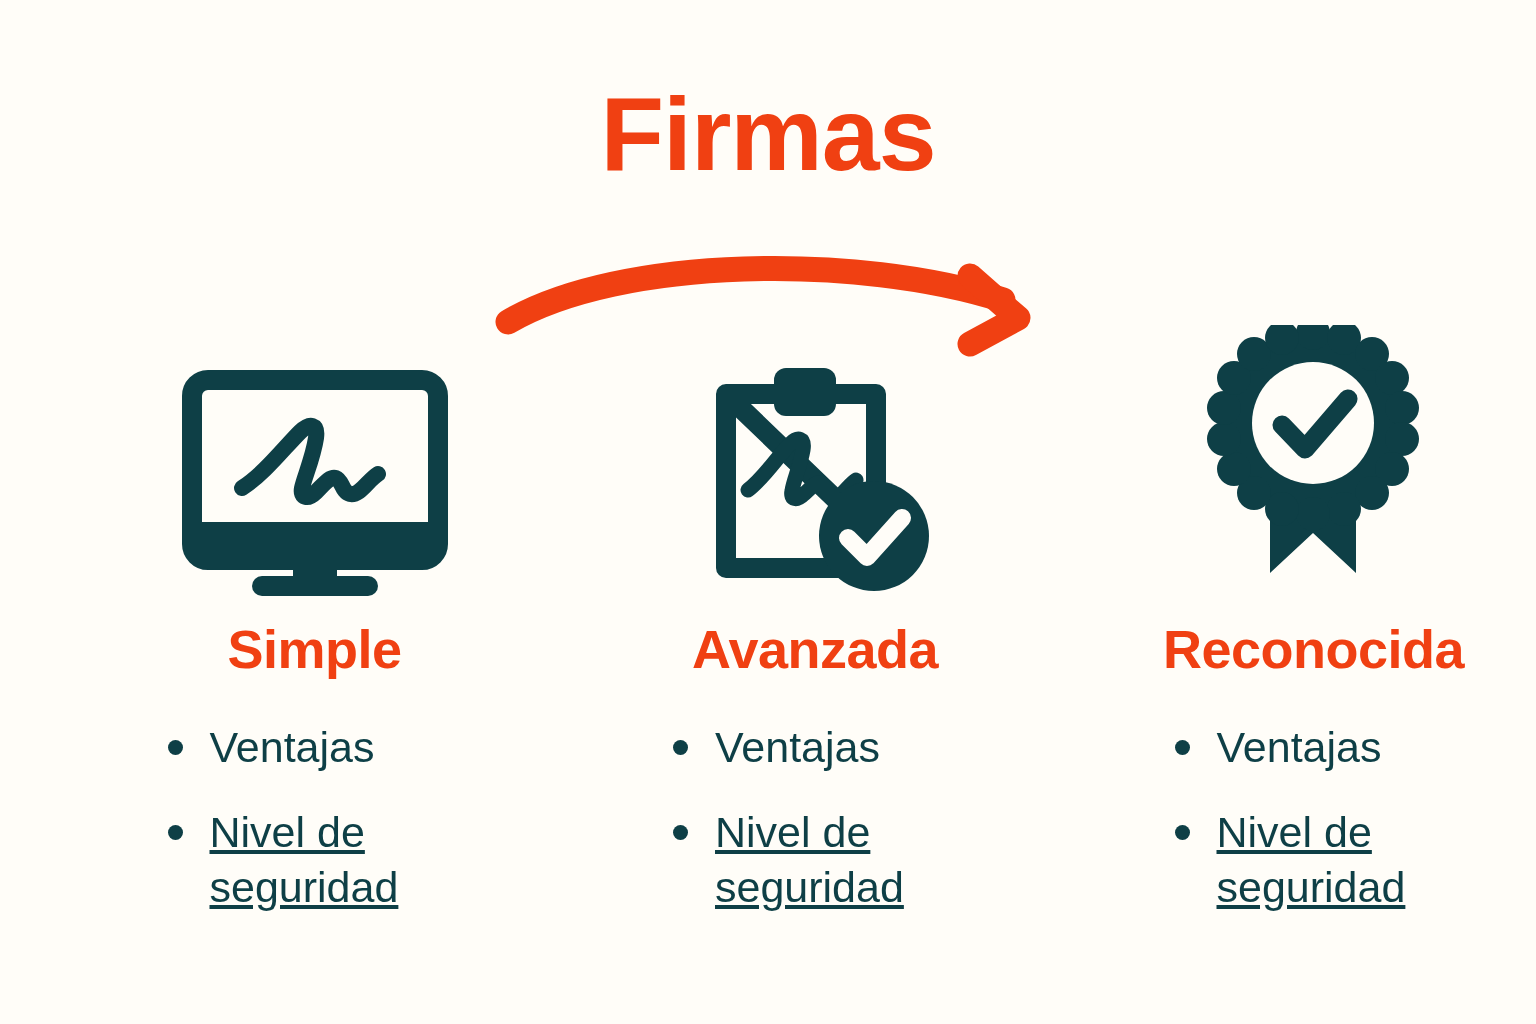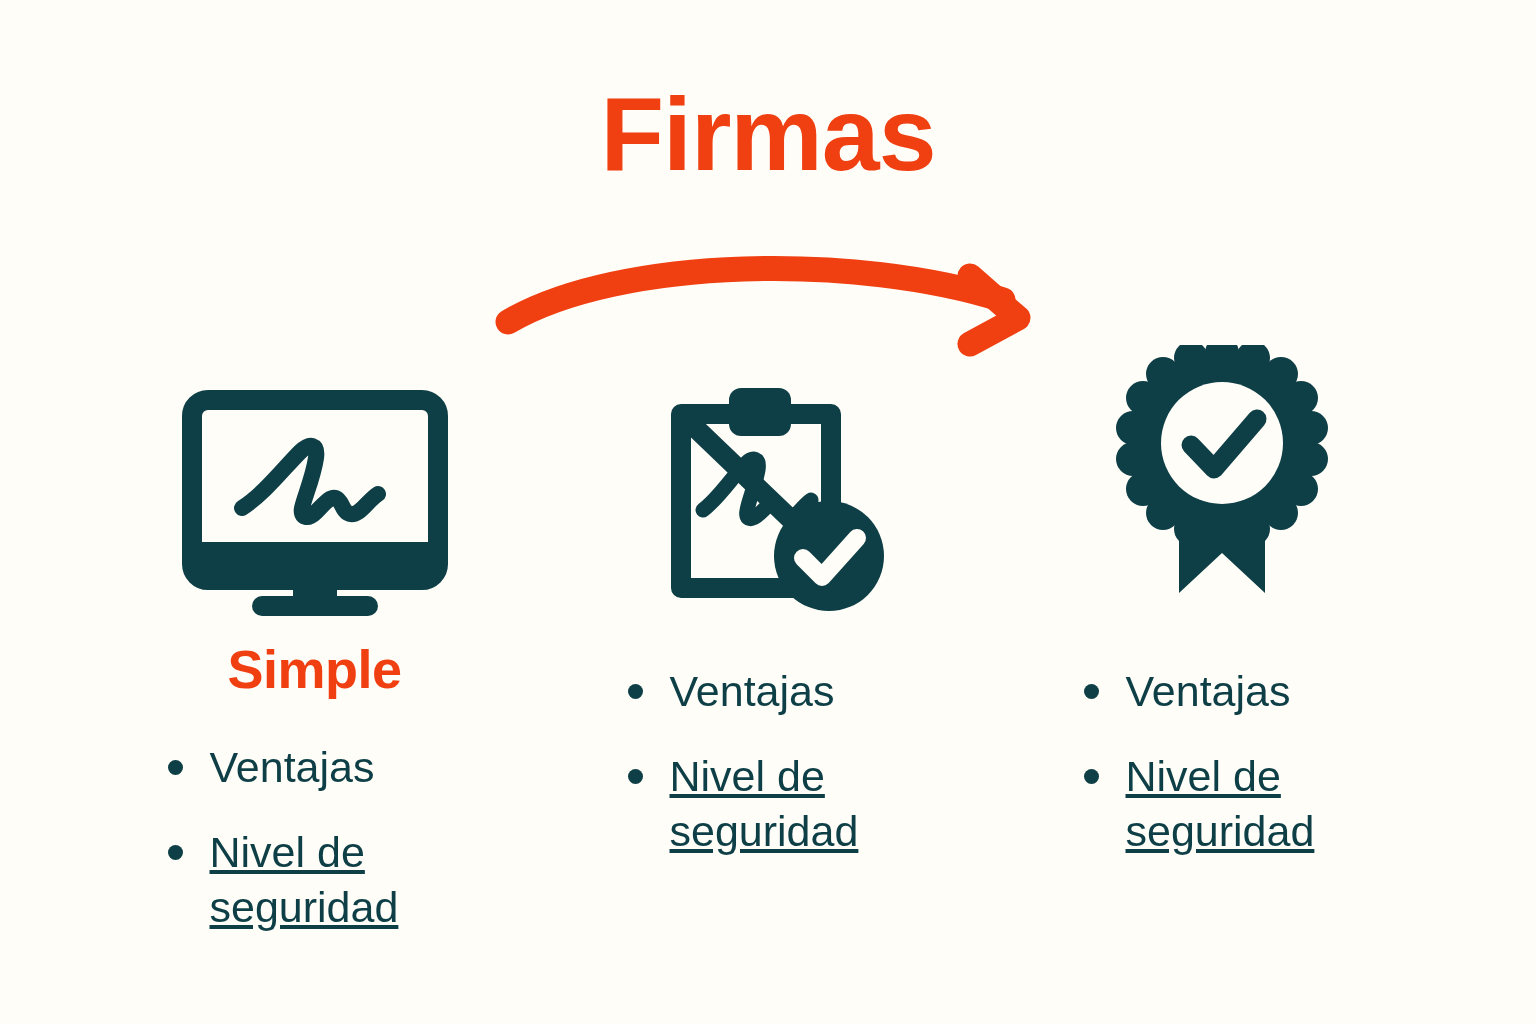--- a/index.html
+++ b/index.html
@@ -41,26 +41,26 @@
     top: 248px;
     left: 470;
     left: 470px;
     width: 600px;
     height: 110px;
   }
 
   
   .columns {
     position: absolute;
-    top: 360px;
+    top: 340px;
     left: 0;
     width: 1536px;
     height: 660px;
     display: flex;
-    justify-content: flex-start;
+    justify-content: space-between;
   }
   .column {
     position: relative;
     width: 445px;
     display: flex;
     flex-direction: column;
     align-items: center;
   }
   .col-1 { margin-left: 92px; }
   .col-2 { margin-left: 10px; }
@@ -172,20 +172,21 @@
 
           <path d="M 58 140 C 74 128, 88 106, 100 94 C 108 86, 115 88, 113 100
                    C 110 117, 103 132, 102 141 C 100 150, 107 151, 114 144
                    C 121 138, 126 131, 131 133 C 136 135, 136 145, 143 147
                    C 151 149, 158 135, 166 130" fill="none" stroke="#0E3F46" stroke-width="15" stroke-linecap="round" stroke-linejoin="round"></path>
 
           <circle cx="184" cy="186" r="55" fill="#0E3F46"></circle>
           <path d="M 158 188 L 177 207 L 212 168" fill="none" stroke="#FFFDF8" stroke-width="18" stroke-linecap="round" stroke-linejoin="round"></path>
         </svg>
       </div>
+      <div class="col-heading">Avanzada</div>
       <ul class="bullets">
         <li class="bullet">
           <span class="dot"></span>
           <span>Ventajas</span>
         </li>
         <li class="bullet">
           <span class="dot"></span>
           <span>Nivel de seguridad</span>
         </li>
       </ul>
@@ -217,20 +218,21 @@
             <circle cx="28" cy="53" r="17"></circle>
             <circle cx="48" cy="29" r="17"></circle>
             <circle cx="76" cy="13" r="17"></circle>
           </g>
 
           <circle cx="107" cy="98" r="61" fill="#FFFDF8"></circle>
 
           <path d="M 76 100 L 99 124 L 142 74" fill="none" stroke="#0E3F46" stroke-width="19" stroke-linecap="round" stroke-linejoin="round"></path>
         </svg>
       </div>
+      <div class="col-heading">Reconocida</div>
       <ul class="bullets">
         <li class="bullet">
           <span class="dot"></span>
           <span>Ventajas</span>
         </li>
         <li class="bullet">
           <span class="dot"></span>
           <span>Nivel de seguridad</span>
         </li>
       </ul>

